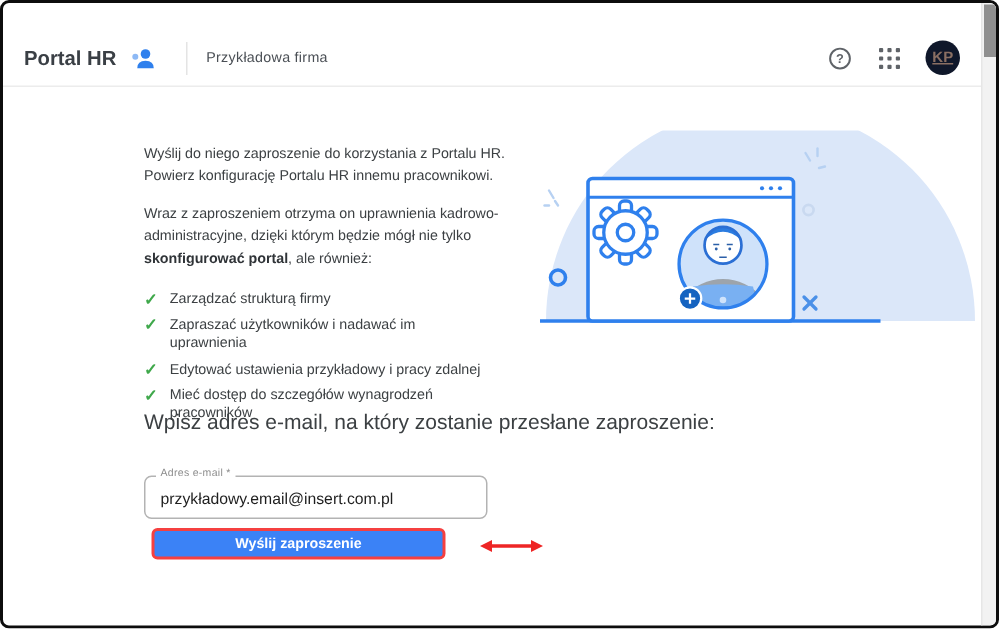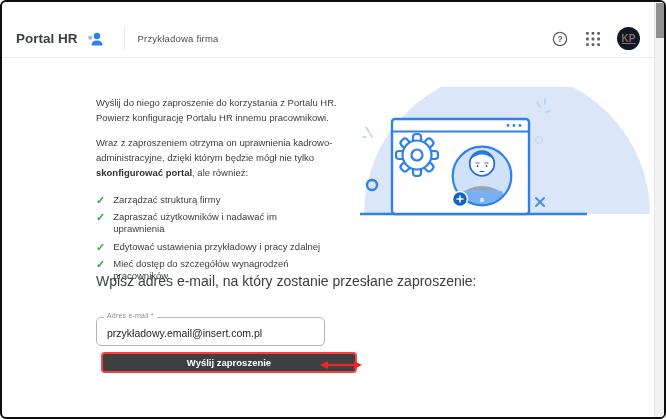--- a/index.html
+++ b/index.html
@@ -45,22 +45,22 @@
   
   .prompt { position:absolute; left:94px; top:271px; font-size:14px; color:#3c4043; }
   .email-wrap { position:absolute; left:94px; top:290px; width:229px; height:29px;margin-top:25px; }
   .float-label { position:absolute; top:-5px; left:8px; background:#fff; padding:0 3px;
                  font-size:7px; color:#8d8d8d; letter-spacing:.2px; z-index:2; }
   .email-input { width:100%; height:100%; border:1px solid #b3b3b3; border-radius:5px;
                  font-family:inherit; font-size:10.5px; color:#1e1e1e; padding:3px 0 0 10px;
                  outline:none; background:#fff; }
 
   
-  .btn-primary { position:absolute; left:99px; top:350px; width:256px; height:21px;
-                 border:2px solid #f54040; border-radius:4px; background:#404040;
+  .btn-primary { position:absolute; left:99px; top:350px; width:196px; height:21px;
+                 border:2px solid #f54040; border-radius:4px; background:#3b82f6;
                  color:#fff; font-weight:700; font-size:9.5px; text-align:center;
                  line-height:16px; cursor:pointer; font-family:inherit; }
   .btn-secondary { position:absolute; left:359px; top:350px; width:200px; height:21px;
                    border:2px solid #f54040; border-radius:3px; background:#fff;
                    color:#45494e; font-weight:500; font-size:9.5px; text-align:center;
                    line-height:16px; cursor:pointer; font-family:inherit; }
   .annot-arrow { position:absolute; left:318px; top:355px; }
 
   .illustration { position:absolute; left:345px; top:85px; }
 </style>

